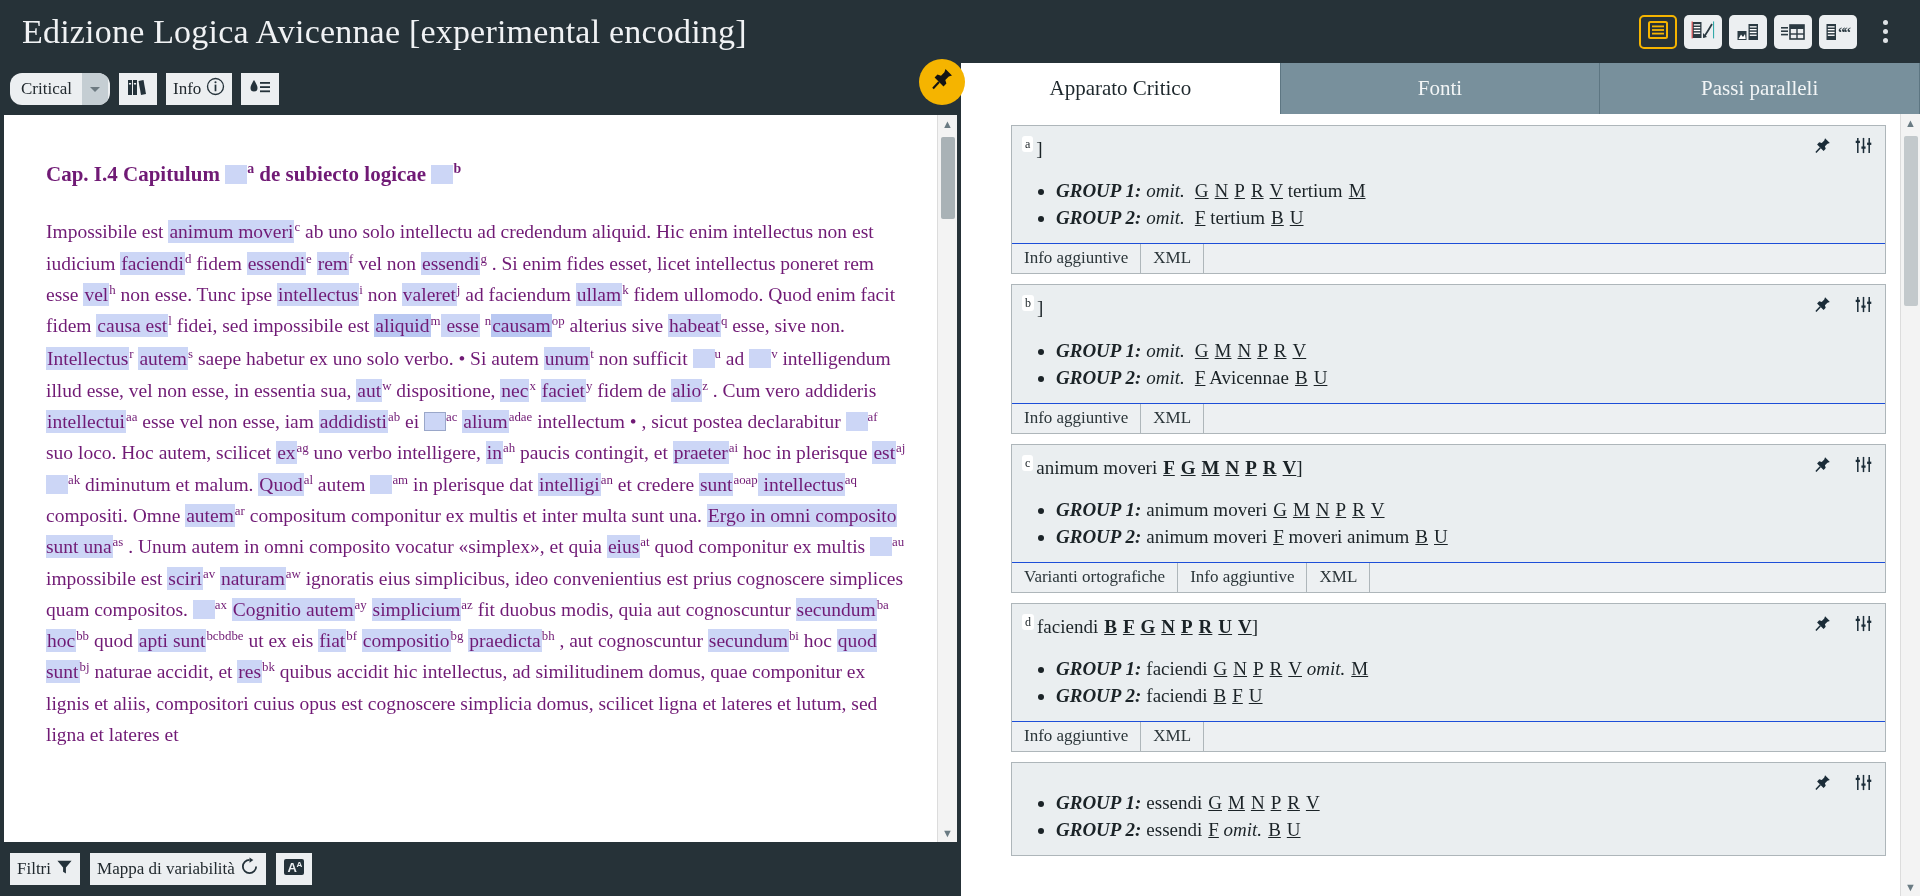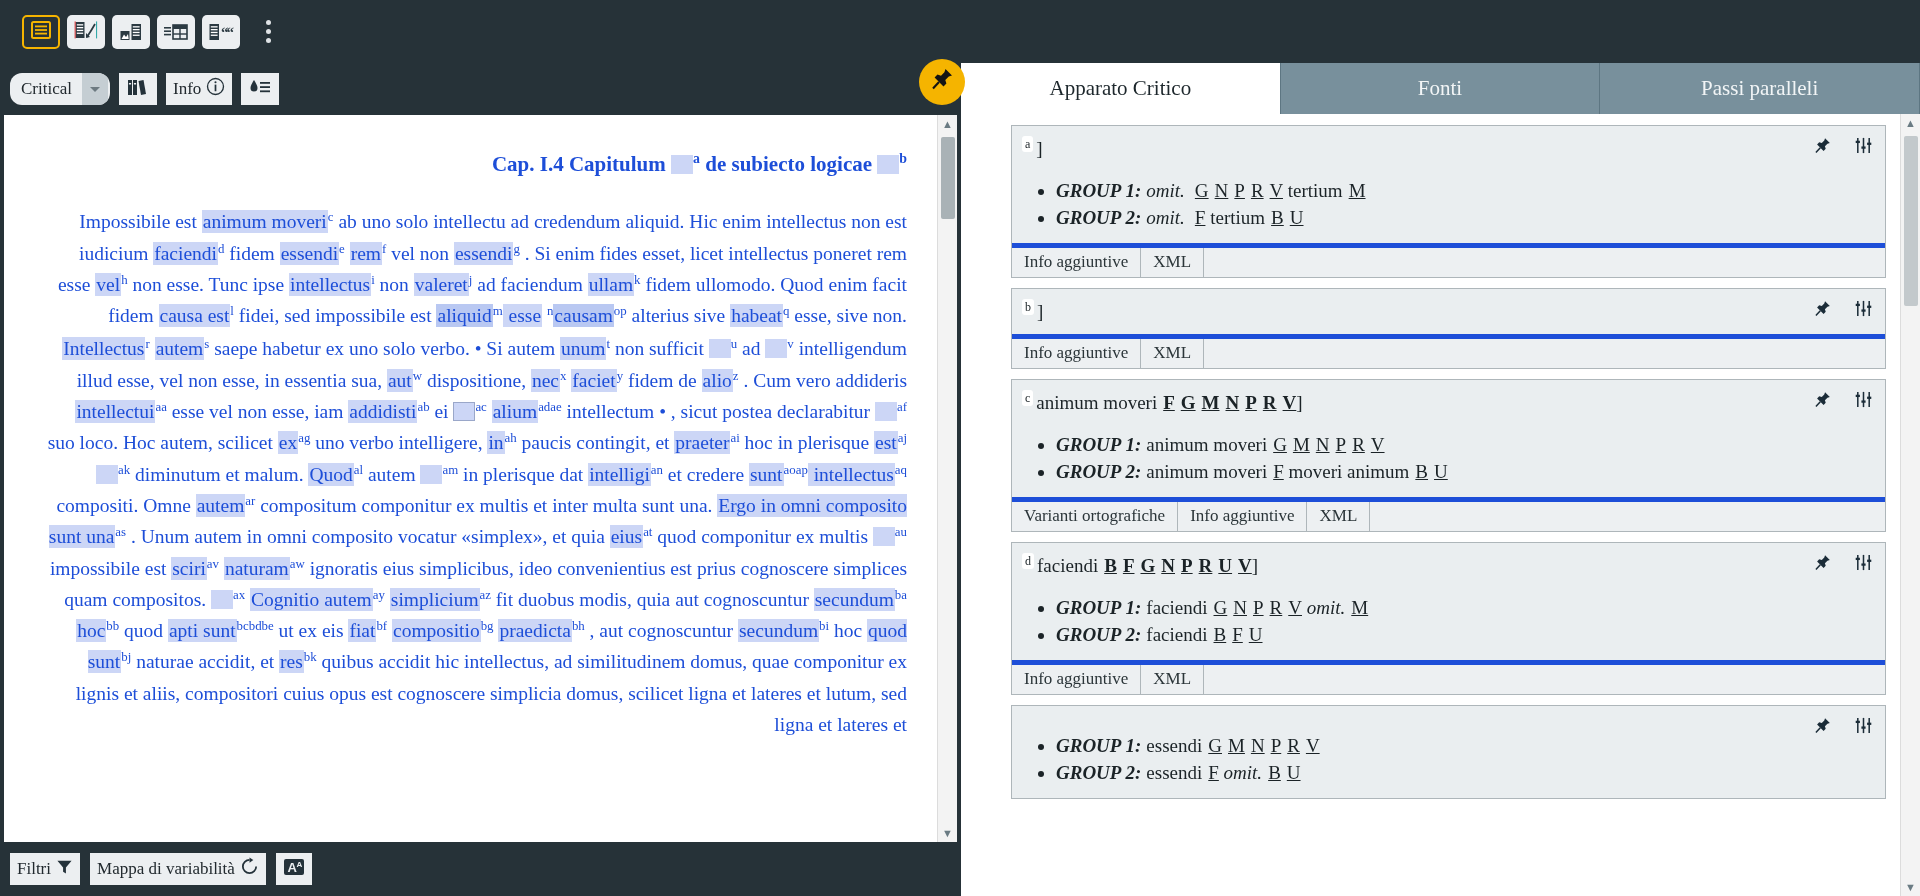--- a/index.html
+++ b/index.html
@@ -82,27 +82,27 @@
   }
 
   
   .text-panel {
     position: absolute; left: 4px; top: 52px;
     width: 953px; height: 727px;
     background: #ffffff;
     overflow: hidden;
   }
   .text-body {
-    position: absolute; left: 0; top: 0;
+    position: absolute; left: 0; top: 10px;
     width: 933px; height: 727px;
     padding: 28px 30px 0 42px;
     font-size: 19.5px;
     line-height: 31.3px;
-    color: #1d4ed8;
-    text-align: right;
+    color: #701a75;
+    text-align: left;
     overflow: hidden;
   }
   .chapter-head {
     font-weight: bold; font-size: 21px;
     margin: 6px 0 26px 0;
   }
   .para { margin: 0 0 2px 0; }
   .hl {
     background: #ccd6f6;
     padding: 1px 1px;
@@ -224,21 +224,21 @@
     font-variant: small-caps; margin-right: 5px;
   }
   .omit { font-style: italic; margin-right: 4px; }
   .entry-icons {
     position: absolute; right: 12px; top: 10px;
     display: flex; gap: 22px; align-items: center;
   }
   .ico-btn { cursor: pointer; display: flex; }
   .entry-tabs {
     display: flex;
-    border-top: 5px solid #1d4ed8;
+    border-top: 1px solid #1d4ed8;
     background: #edf0f2;
   }
   .entry-tab {
     font-size: 17px; color: #2b3539;
     padding: 4px 12px 5px 12px;
     border-right: 1px solid #aeb6ba;
     cursor: pointer;
     white-space: nowrap;
   }
   .entry-tabs .filler { flex: 1; }
@@ -257,20 +257,21 @@
   .rscroll .thumb {
     position: absolute; left: 3px; top: 22px;
     width: 14px; height: 170px;
     background: #c3c9cc; border-radius: 2px;
   }
 </style>
 </head>
 <body>
 
 <div class="app-header">
+  <div class="app-title">Edizione Logica Avicennae [experimental encoding]</div>
   <div class="header-tools">
 
     <div class="vbtn active">
       <span>
         <svg width="22" height="22" viewBox="0 0 22 22">
           <rect x="2" y="3" width="18" height="16" rx="1.5" fill="none" stroke="#f5b400" stroke-width="2"></rect>
           <rect x="5" y="6.5" width="12" height="1.8" fill="#f5b400"></rect>
           <rect x="5" y="10.1" width="12" height="1.8" fill="#f5b400"></rect>
           <rect x="5" y="13.7" width="12" height="1.8" fill="#f5b400"></rect>
         </svg>
@@ -503,20 +504,24 @@
                 <svg width="19" height="19" viewBox="0 0 20 20">
                   <line x1="4" y1="2" x2="4" y2="18" stroke="#1b2c38" stroke-width="1.6"></line>
                   <line x1="10" y1="2" x2="10" y2="18" stroke="#1b2c38" stroke-width="1.6"></line>
                   <line x1="16" y1="2" x2="16" y2="18" stroke="#1b2c38" stroke-width="1.6"></line>
                   <rect x="1.8" y="5" width="4.4" height="2.4" fill="#1b2c38"></rect>
                   <rect x="7.8" y="11" width="4.4" height="2.4" fill="#1b2c38"></rect>
                   <rect x="13.8" y="7" width="4.4" height="2.4" fill="#1b2c38"></rect>
                 </svg>
               </span>
             </div>
+            <ul class="rdg-list">
+              <li><span class="grp">GROUP 1:</span><span class="omit">omit.</span><span class="wit-n">G</span><span class="wit-n">M</span><span class="wit-n">N</span><span class="wit-n">P</span><span class="wit-n">R</span><span class="wit-n">V</span></li>
+              <li><span class="grp">GROUP 2:</span><span class="omit">omit.</span><span class="wit-n">F</span><span> Avicennae</span><span class="wit-n">B</span><span class="wit-n">U</span></li>
+            </ul>
           </div>
           <div class="entry-tabs">
             <div class="entry-tab">Info aggiuntive</div>
             <div class="entry-tab">XML</div>
             <div class="filler"></div>
           </div>
         </div>
         <div class="app-entry">
           <div class="entry-body">
             <div class="entry-head"><span class="sig">c</span><span>animum moveri</span><span class="wit-b">F</span><span class="wit-b">G</span><span class="wit-b">M</span><span class="wit-b">N</span><span class="wit-b">P</span><span class="wit-b">R</span><span class="wit-b">V</span><span>]</span></div>

